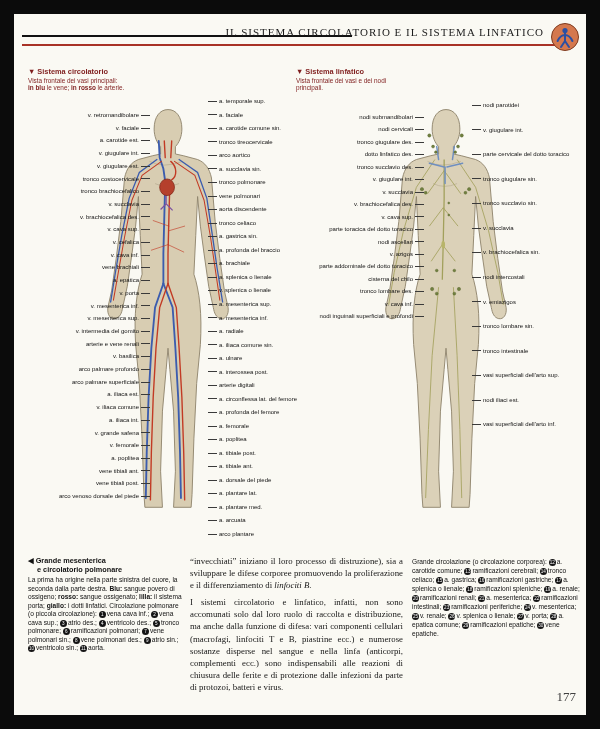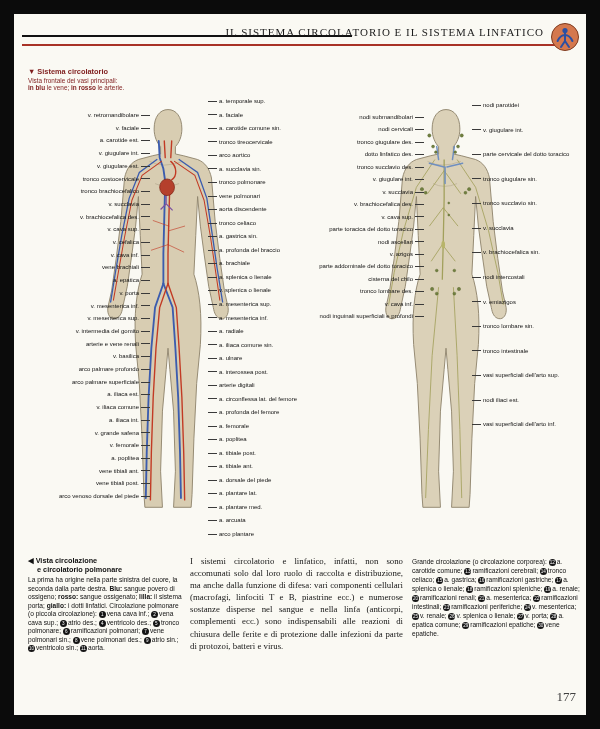--- a/index.html
+++ b/index.html
@@ -71,20 +71,25 @@
       <circle cx="15" cy="15" r="13.5" fill="#d4784e" stroke="#7e3a1e" stroke-width="1"></circle>
       <circle cx="15" cy="8.6" r="2.6" fill="#2b4fa3"></circle>
       <path d="M15,11.6 L15,19 M15,13 C11,13 9,16 7.6,19 M15,13 C19,13 21,16 22.4,19 M15,19 L11,25 M15,19 L19,25" stroke="#2b4fa3" stroke-width="2" fill="none" stroke-linecap="round"></path>
     </svg>
   </div>
 
   <div class="figcap c1">
     <div class="figcap-title">▼ Sistema circolatorio</div>
     <div class="figcap-sub">Vista frontale dei vasi principali:</div>
     <div class="figcap-sub"><span class="bold">in blu</span><span> le vene; </span><span class="bold">in rosso</span><span> le arterie.</span></div>
+  </div>
+  <div class="figcap c2">
+    <div class="figcap-title">▼ Sistema linfatico</div>
+    <div class="figcap-sub">Vista frontale dei vasi e dei nodi</div>
+    <div class="figcap-sub">principali.</div>
   </div>
 
   <svg class="bodysvg f1" viewBox="0 0 160 450">
     <path fill="#d8cdb2" stroke="#8f846c" stroke-width="1" d="M80,4 C89,4 95,12 95,25 C95,33 92,40 88,44 L88,52 L97,54 L112,58 C120,61 125,68 127,78 L131,125 L136,165 L141,200 L145,218 C146,226 142,231 137,230 C132,229 130,224 129,218 L124,195 L119,160 L115,130 L112,98 L110,140 L108,182 C114,200 117,225 115,258 L111,300 L108,360 L106,420 L105,434 L86,434 L88,395 L86,330 L82,285 L80,262 L78,285 L74,330 L72,395 L74,434 L55,434 L54,420 L52,360 L49,300 L45,258 C43,225 46,200 52,182 L50,140 L48,98 L45,130 L41,160 L36,195 L31,218 C30,224 28,229 23,230 C18,231 14,226 15,218 L19,200 L24,165 L29,125 L33,78 C35,68 40,61 48,58 L63,54 L72,52 L72,44 C68,40 65,33 65,25 C65,12 71,4 80,4 Z"></path>
     <path d="M60,60 Q75,68 96,60 M66,84 Q78,90 92,84" stroke="#b3a88c" fill="none" stroke-width="0.7"></path>
     <g stroke="#3b5cae" stroke-width="2" fill="none" stroke-linecap="round">
       <path d="M70,38 L71,56 L75,68 L77,82"></path>
       <path d="M77,82 L76,120 L75,160 L75,192"></path>
       <path d="M75,192 L66,218 L62,262 L59,315 L57,375 L56,424"></path>
       <path d="M75,192 L85,218 L88,262 L91,315 L93,375 L94,424"></path>
@@ -529,27 +534,28 @@
       <span class="ltext">nodi iliaci est.</span>
           <span class="lead"></span>
     </div>
         <div class="lrow">
       <span class="ltext">vasi superficiali dell'arto inf.</span>
           <span class="lead"></span>
     </div>
       </div>
 
   <div class="cap-col">
-    <div class="cap-title">◀ Vista circolazione</div>
+    <div class="cap-title">◀ Grande mesenterica</div>
     <div class="cap-title2">e circolatorio polmonare</div>
     <div class="cap-body"><span><span>La prima ha origine nella parte sinistra del cuore, la seconda dalla parte destra. </span><span class="bold">Blu:</span><span> sangue povero di ossigeno; </span><span class="bold">rosso:</span><span> sangue ossigenato; </span><span class="bold">lilla:</span><span> il sistema porta; </span><span class="bold">giallo:</span><span> i dotti linfatici. Circolazione polmonare (o piccola circolazione): </span></span><span><span class="nitem"><span class="circ">1</span><span>vena cava inf.; </span></span><span class="nitem"><span class="circ">2</span><span>vena cava sup.; </span></span><span class="nitem"><span class="circ">3</span><span>atrio des.; </span></span><span class="nitem"><span class="circ">4</span><span>ventricolo des.; </span></span><span class="nitem"><span class="circ">5</span><span>tronco polmonare; </span></span><span class="nitem"><span class="circ">6</span><span>ramificazioni polmonari; </span></span><span class="nitem"><span class="circ">7</span><span>vene polmonari sin.; </span></span><span class="nitem"><span class="circ">8</span><span>vene polmonari des.; </span></span><span class="nitem"><span class="circ">9</span><span>atrio sin.; </span></span><span class="nitem"><span class="circ">10</span><span>ventricolo sin.; </span></span><span class="nitem"><span class="circ">11</span><span>aorta.</span></span></span>
     </div>
   </div>
 
   <div class="mid-col">
+    <p><span>“invecchiati” iniziano il loro processo di distruzione), sia a sviluppare le difese corporee promuovendo la proliferazione e il differenziamento di </span><span class="ital">linfociti B</span><span>.</span></p>
     <p>I sistemi circolatorio e linfatico, infatti, non sono accomunati solo dal loro ruolo di raccolta e distribuzione, ma anche dalla funzione di difesa: vari componenti cellulari (macrofagi, linfociti T e B, piastrine ecc.) e numerose sostanze disperse nel sangue e nella linfa (anticorpi, complementi ecc.) sono indispensabili alle reazioni di chiusura delle ferite e di protezione dalle infezioni da parte di protozoi, batteri e virus.</p>
   </div>
 
   <div class="num-col"><span>Grande circolazione (o circolazione corporea): </span><span><span class="nitem"><span class="circ">12</span><span>a. carotide comune; </span></span><span class="nitem"><span class="circ">13</span><span>ramificazioni cerebrali; </span></span><span class="nitem"><span class="circ">14</span><span>tronco celiaco; </span></span><span class="nitem"><span class="circ">15</span><span>a. gastrica; </span></span><span class="nitem"><span class="circ">16</span><span>ramificazioni gastriche; </span></span><span class="nitem"><span class="circ">17</span><span>a. splenica o lienale; </span></span><span class="nitem"><span class="circ">18</span><span>ramificazioni spleniche; </span></span><span class="nitem"><span class="circ">19</span><span>a. renale; </span></span><span class="nitem"><span class="circ">20</span><span>ramificazioni renali; </span></span><span class="nitem"><span class="circ">21</span><span>a. mesenterica; </span></span><span class="nitem"><span class="circ">22</span><span>ramificazioni intestinali; </span></span><span class="nitem"><span class="circ">23</span><span>ramificazioni periferiche; </span></span><span class="nitem"><span class="circ">24</span><span>v. mesenterica; </span></span><span class="nitem"><span class="circ">25</span><span>v. renale; </span></span><span class="nitem"><span class="circ">26</span><span>v. splenica o lienale; </span></span><span class="nitem"><span class="circ">27</span><span>v. porta; </span></span><span class="nitem"><span class="circ">28</span><span>a. epatica comune; </span></span><span class="nitem"><span class="circ">29</span><span>ramificazioni epatiche; </span></span><span class="nitem"><span class="circ">30</span><span>vene epatiche.</span></span></span>
   </div>
 
   <div class="pagenum">177</div>
  </div>
 </div>
 

